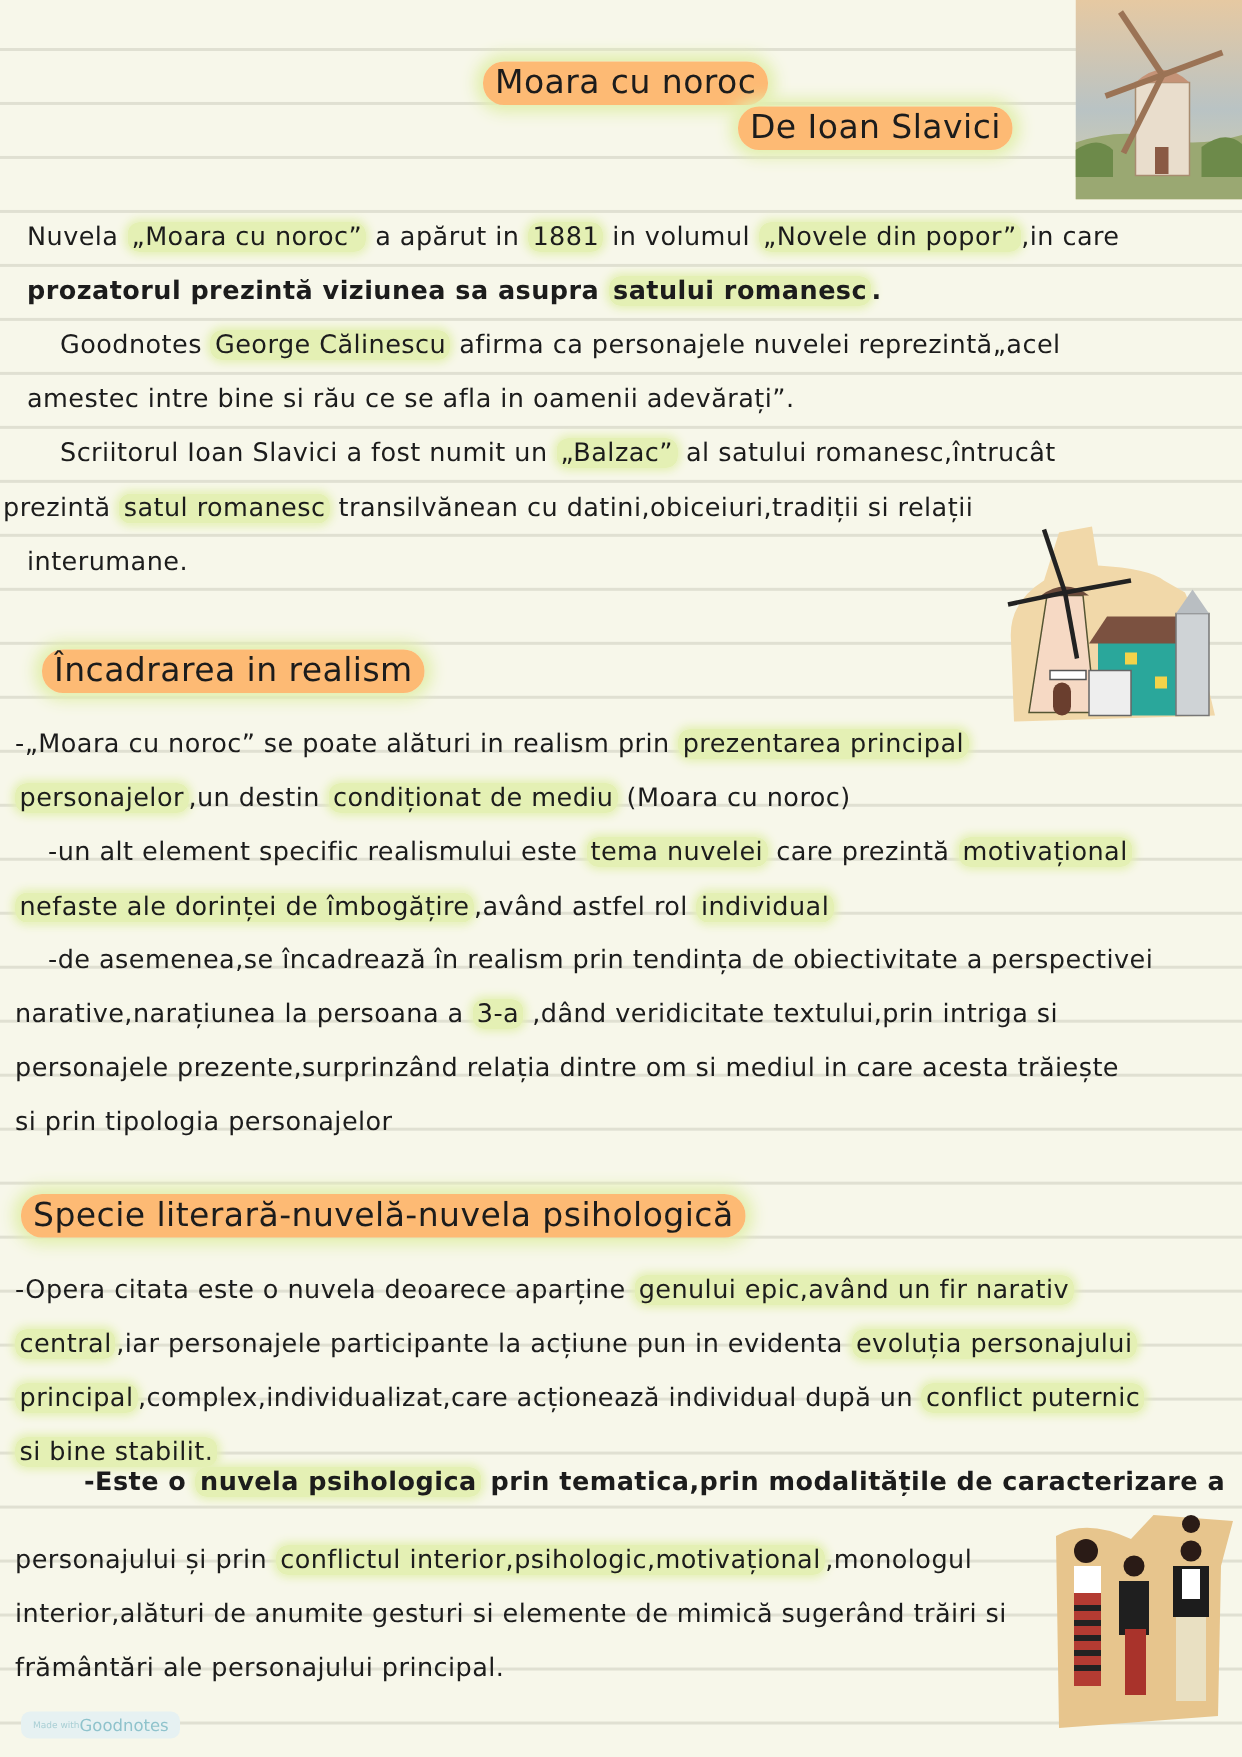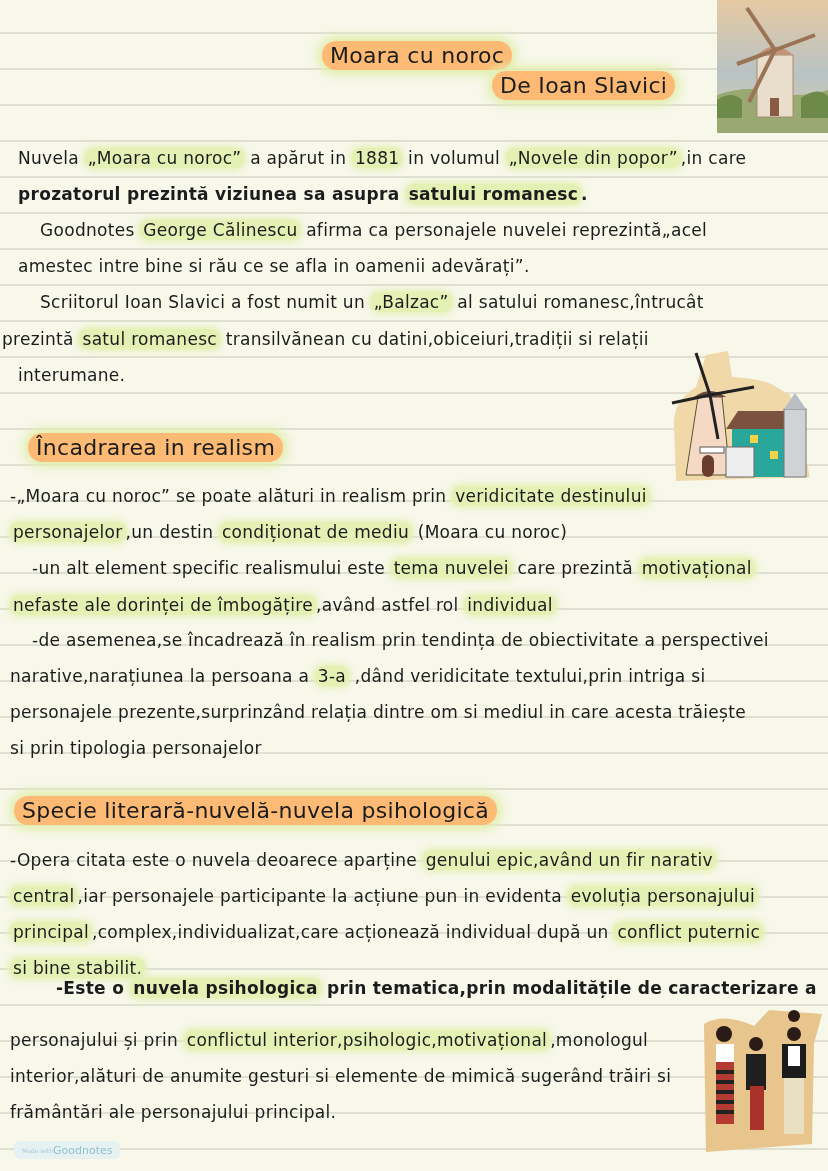--- a/index.html
+++ b/index.html
@@ -105,21 +105,21 @@
     <rect x="104" y="104" width="8" height="8" fill="#f3d34a"></rect>
     <rect x="118" y="62" width="22" height="68" fill="#cfd3d6" stroke="#777"></rect>
     <path d="M118 62 L129 46 L140 62Z" fill="#b9bec2"></path>
   </svg>
 </div>
 
 <div class="line heading" style="left:28px; top:436px;">
   <span class="hl">Încadrarea in realism</span>
 </div>
 <div class="line" style="left:10px; top:484px;">
-  <span>-„Moara cu noroc” se poate alături in realism prin </span><span class="hl">veridicitate destinului</span>
+  <span>-„Moara cu noroc” se poate alături in realism prin </span><span class="hl">prezentarea principal</span>
 </div>
 <div class="line" style="left:10px; top:520px;">
   <span class="hl">personajelor</span><span>,un destin </span><span class="hl">condiționat de mediu</span><span> (Moara cu noroc)</span>
 </div>
 <div class="line" style="left:32px; top:556px;">
   <span>-un alt element specific realismului este </span><span class="hl">tema nuvelei</span><span> care prezintă </span><span class="hl">motivațional</span>
 </div>
 <div class="line" style="left:10px; top:593px;">
   <span class="hl">nefaste ale dorinței de îmbogățire</span><span>,având astfel rol </span><span class="hl">individual</span>
 </div>

